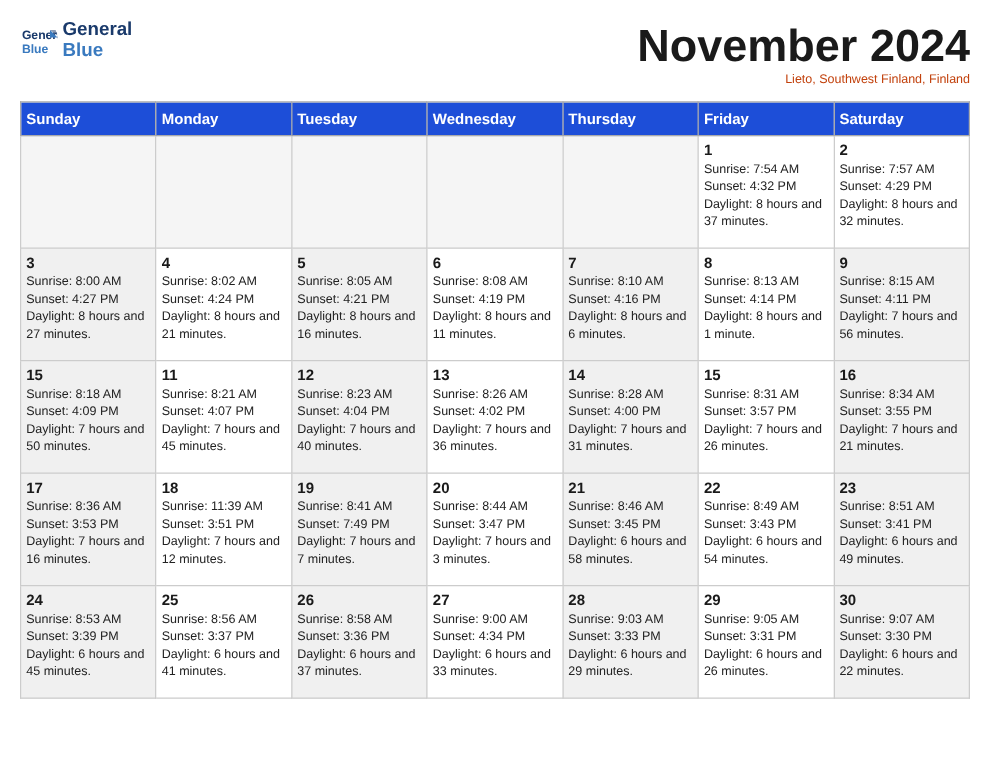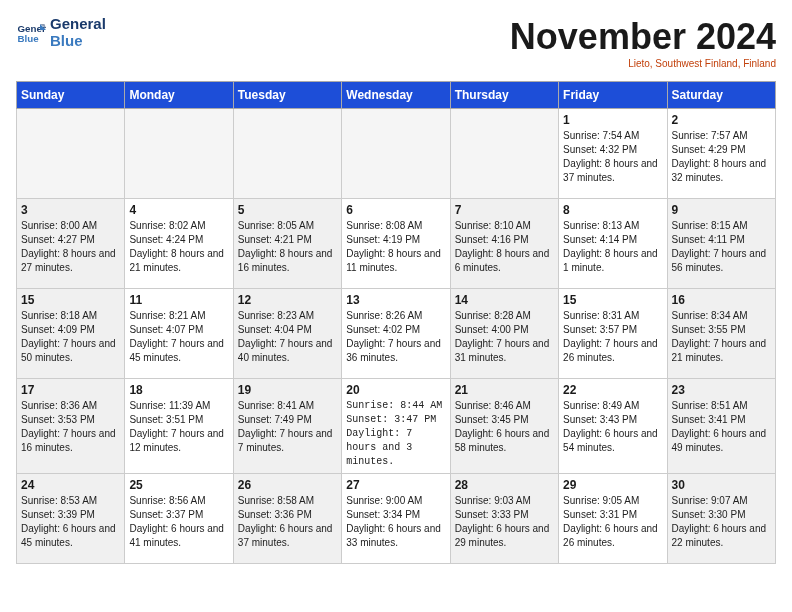--- a/index.html
+++ b/index.html
@@ -233,21 +233,21 @@
 Daylight: 7 hours and 12 minutes.</div>
         </td>
         <td class="shaded">
           <div class="day-number">19</div>
           <div class="day-info" style="white-space: pre-line;">Sunrise: 8:41 AM
 Sunset: 7:49 PM
 Daylight: 7 hours and 7 minutes.</div>
         </td>
         <td>
           <div class="day-number">20</div>
-          <div class="day-info" style="white-space: pre-line; font-family: Liberation Mono, monospace;">Sunrise: 8:44 AM
+          <div class="day-info" style="white-space: pre-line;">Sunrise: 8:44 AM
 Sunset: 3:47 PM
 Daylight: 7 hours and 3 minutes.</div>
         </td>
         <td class="shaded">
           <div class="day-number">21</div>
           <div class="day-info" style="white-space: pre-line;">Sunrise: 8:46 AM
 Sunset: 3:45 PM
 Daylight: 6 hours and 58 minutes.</div>
         </td>
         <td>
@@ -278,21 +278,21 @@
         </td>
         <td class="shaded">
           <div class="day-number">26</div>
           <div class="day-info" style="white-space: pre-line;">Sunrise: 8:58 AM
 Sunset: 3:36 PM
 Daylight: 6 hours and 37 minutes.</div>
         </td>
         <td>
           <div class="day-number">27</div>
           <div class="day-info" style="white-space: pre-line;">Sunrise: 9:00 AM
-Sunset: 3:34 PM
+Sunset: 4:34 PM
 Daylight: 6 hours and 33 minutes.</div>
         </td>
         <td class="shaded">
           <div class="day-number">28</div>
           <div class="day-info" style="white-space: pre-line;">Sunrise: 9:03 AM
 Sunset: 3:33 PM
 Daylight: 6 hours and 29 minutes.</div>
         </td>
         <td>
           <div class="day-number">29</div>

